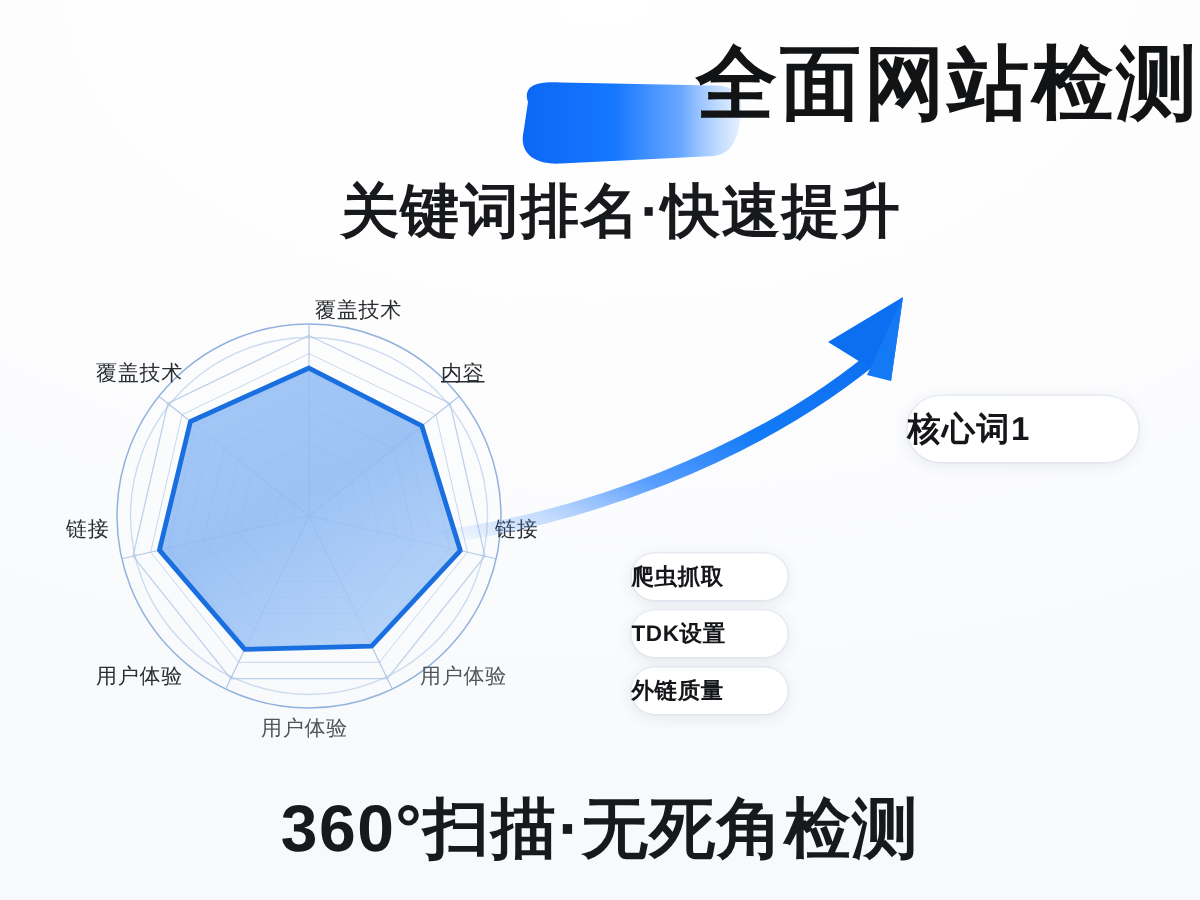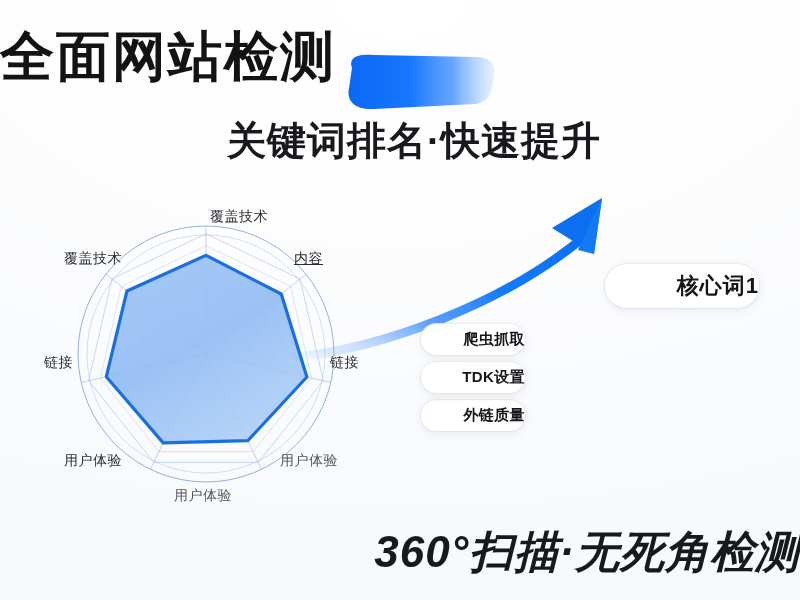--- a/index.html
+++ b/index.html
@@ -11,21 +11,21 @@
     position:relative;
   }
   #stage{
     position:absolute;inset:0;width:800px;height:600px;
     background:
       radial-gradient(120% 90% at 50% 0%,#ffffff 0%,#fdfdfe 45%,#f7f9fb 100%);
   }
   
   .headline{
     position:absolute;left:0;right:0;top:28px;
-    text-align:left;
+    text-align:right;
     font-size:54px;line-height:1.05;
     font-weight:700;
     color:#111315;
     letter-spacing:2px;
     white-space:nowrap;
   }
   .headline .seg{position:relative;display:inline-block;z-index:2;}
   .headline .hl{position:relative;display:inline-block;z-index:2;}
   .brush{
     position:absolute;
@@ -38,31 +38,30 @@
     position:absolute;left:0;right:0;top:114px;
     text-align:center;
     font-size:39px;font-weight:700;
     color:#17191c;
     letter-spacing:1px;
     white-space:nowrap;
     margin-left:28px;
   }
   .footline{
     position:absolute;left:0;right:0;top:523px;
-    text-align:right;
+    text-align:center;
     font-size:44px;font-weight:700;
     color:#17191c;
     letter-spacing:1px;
     white-space:nowrap;
-    font-style:italic;
   }
 
   
   #radar{
-    position:absolute;left:48px;top:202px;
+    position:absolute;left:48px;top:192px;
     width:340px;height:320px;
   }
   .axis-label{
     position:absolute;
     font-size:14px;
     color:#2a2d31;
     white-space:nowrap;
     font-weight:500;
     letter-spacing:.5px;
   }
@@ -78,28 +77,29 @@
     width:420px;height:190px;
     pointer-events:none;
   }
 
   
   .pill{
     position:absolute;
     background:#ffffff;
     border-radius:22px;
     box-shadow:0 2px 10px rgba(40,60,90,.10),0 0 0 1px rgba(235,240,246,.9);
-    display:flex;align-items:center;justify-content:flex-end;
+    display:flex;align-items:center;justify-content:flex-start;
     color:#141619;
     white-space:nowrap;
   }
   .pill-sm{
     width:104px;height:31px;
     font-size:15px;font-weight:600;
     letter-spacing:.4px;
+    margin-top:45px;
   }
   .pill-lg{
     width:154px;height:44px;
     font-size:22px;font-weight:700;
     letter-spacing:1px;
   }
 </style>
 </head>
 <body>
 

